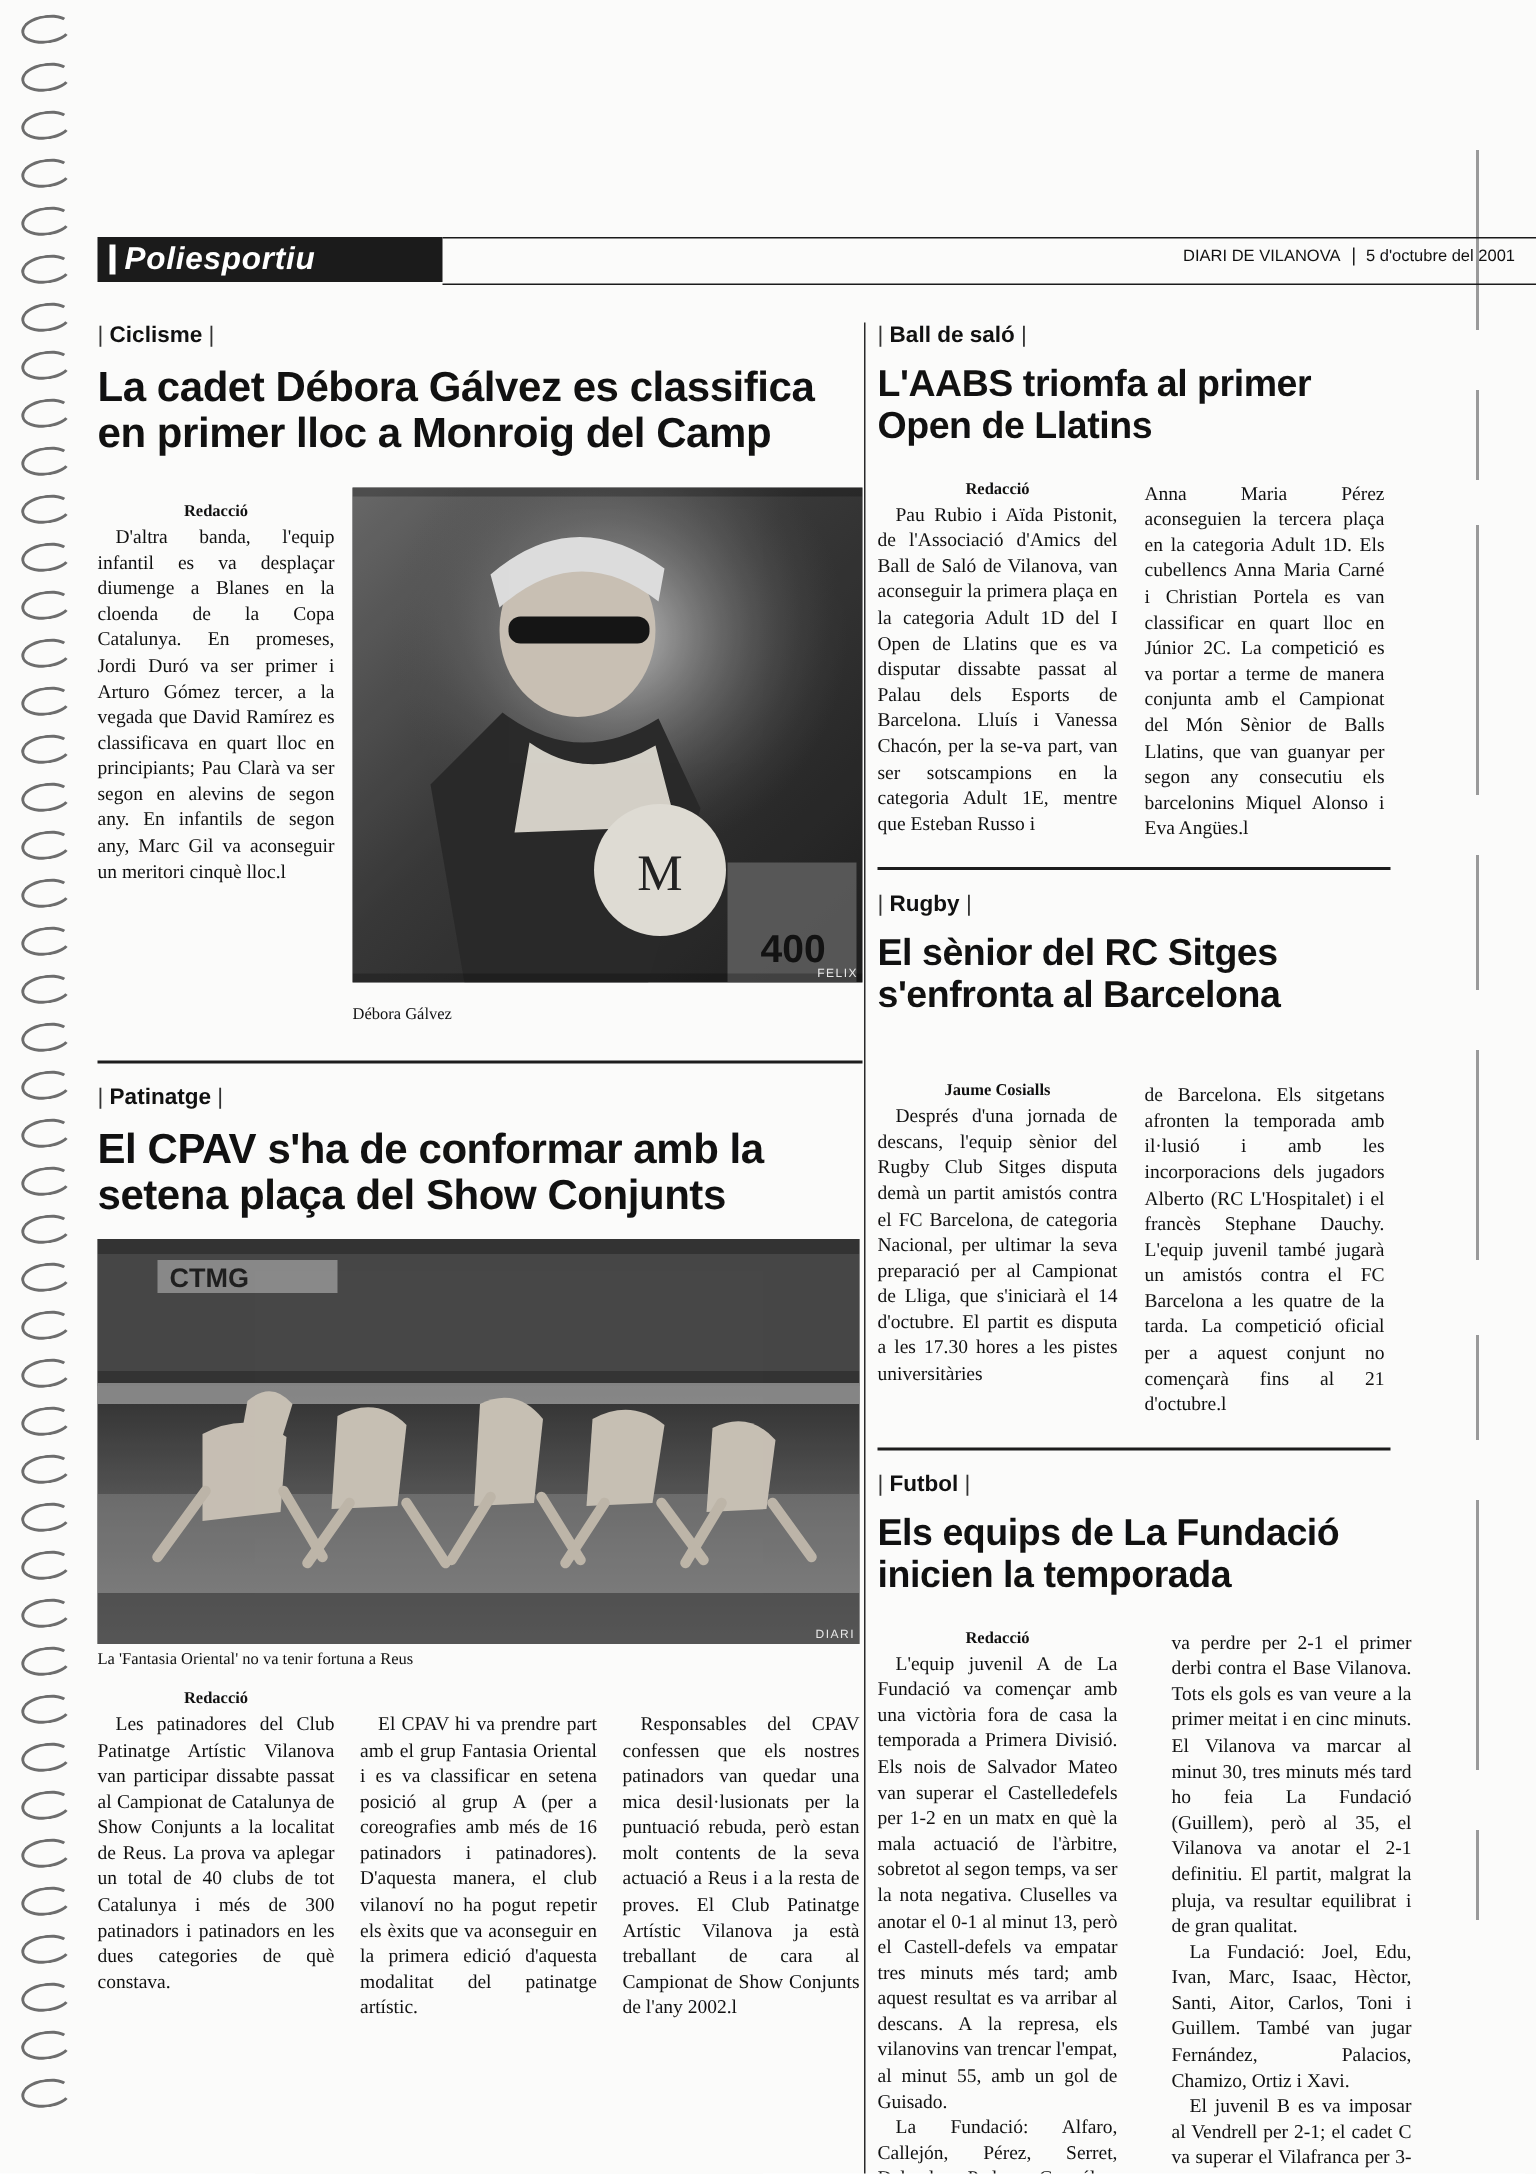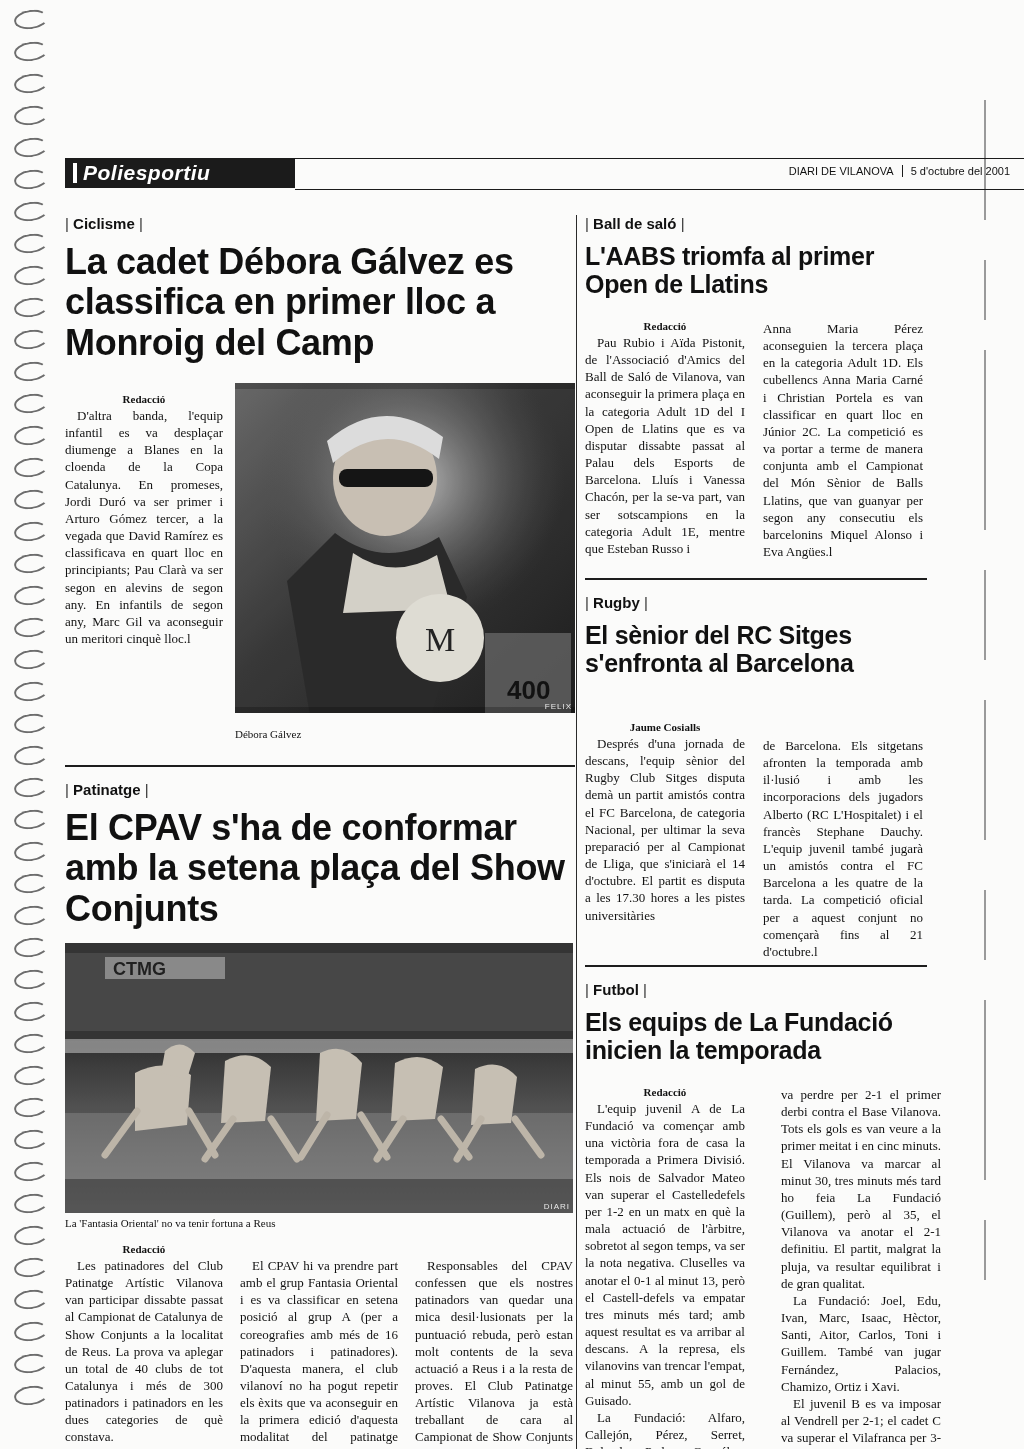--- a/index.html
+++ b/index.html
@@ -30,21 +30,21 @@
   .mast-page{position:absolute;right:8px;top:2px;font-family:"Liberation Sans",sans-serif;font-weight:bold;font-size:20px;}
 
   
   .col-left{position:absolute;left:5px;top:95px;width:510px;}
   .col-right{position:absolute;left:525px;top:95px;width:342px;}
   .vrule{position:absolute;left:516px;top:95px;width:1px;height:1295px;background:#2a2a2a;}
 
   .kicker{font-family:"Liberation Sans",sans-serif;font-size:15px;font-weight:bold;color:#111;margin-bottom:10px;}
   .kicker .pipe{font-weight:normal;color:#333;}
 
-  h1.head{font-family:"Liberation Sans",sans-serif;font-weight:bold;font-size:36px;line-height:1.12;margin:0 0 14px 0;letter-spacing:-0.3px;}
+  h1.head{font-family:"Liberation Sans",sans-serif;font-weight:bold;font-size:28px;line-height:1.12;margin:0 0 14px 0;letter-spacing:-0.3px;}
   h1.head.small{font-size:25px;}
 
   .hr-thick{height:2px;background:#1d1d1d;margin:16px 0 14px 0;}
 
   .byline{font-family:"Liberation Serif",serif;font-size:11px;font-weight:bold;text-align:center;margin-bottom:2px;}
 
   .body-col{font-size:13px;line-height:1.32;text-align:justify;}
   .body-col p{margin:0;text-indent:12px;}
   .body-col p.first{text-indent:12px;}
 
@@ -292,21 +292,21 @@
         <span class="pipe">|</span> <span>Rugby</span> <span class="pipe">|</span>
       </div>
       <h1 class="head small">El sènior del RC Sitges s'enfronta al Barcelona</h1>
       <div style="position:relative;height:236px;margin-top:36px;">
         <div style="position:absolute;left:0;top:8px;width:160px;">
           <div class="byline">Jaume Cosialls</div>
           <div class="body-col">
             <p class="first">Després d'una jornada de descans, l'equip sènior del Rugby Club Sitges disputa demà un partit amistós contra el FC Barcelona, de categoria Nacional, per ultimar la seva preparació per al Campionat de Lliga, que s'iniciarà el 14 d'octubre. El partit es disputa a les 17.30 hores a les pistes universitàries</p>
           </div>
         </div>
-        <div style="position:absolute;left:178px;top:24px;width:160px;">
+        <div style="position:absolute;left:178px;top:8px;width:160px;">
           <div class="body-col">
             <p class="first" style="text-indent:0">de Barcelona. Els sitgetans afronten la temporada amb il·lusió i amb les incorporacions dels jugadors Alberto (RC L'Hospitalet) i el francès Stephane Dauchy. L'equip juvenil també jugarà un amistós contra el FC Barcelona a les quatre de la tarda. La competició oficial per a aquest conjunt no començarà fins al 21 d'octubre.l</p>
           </div>
         </div>
       </div>
       <div class="hr-thick"></div>
     </div>
 
     <div>
       <div class="kicker">

